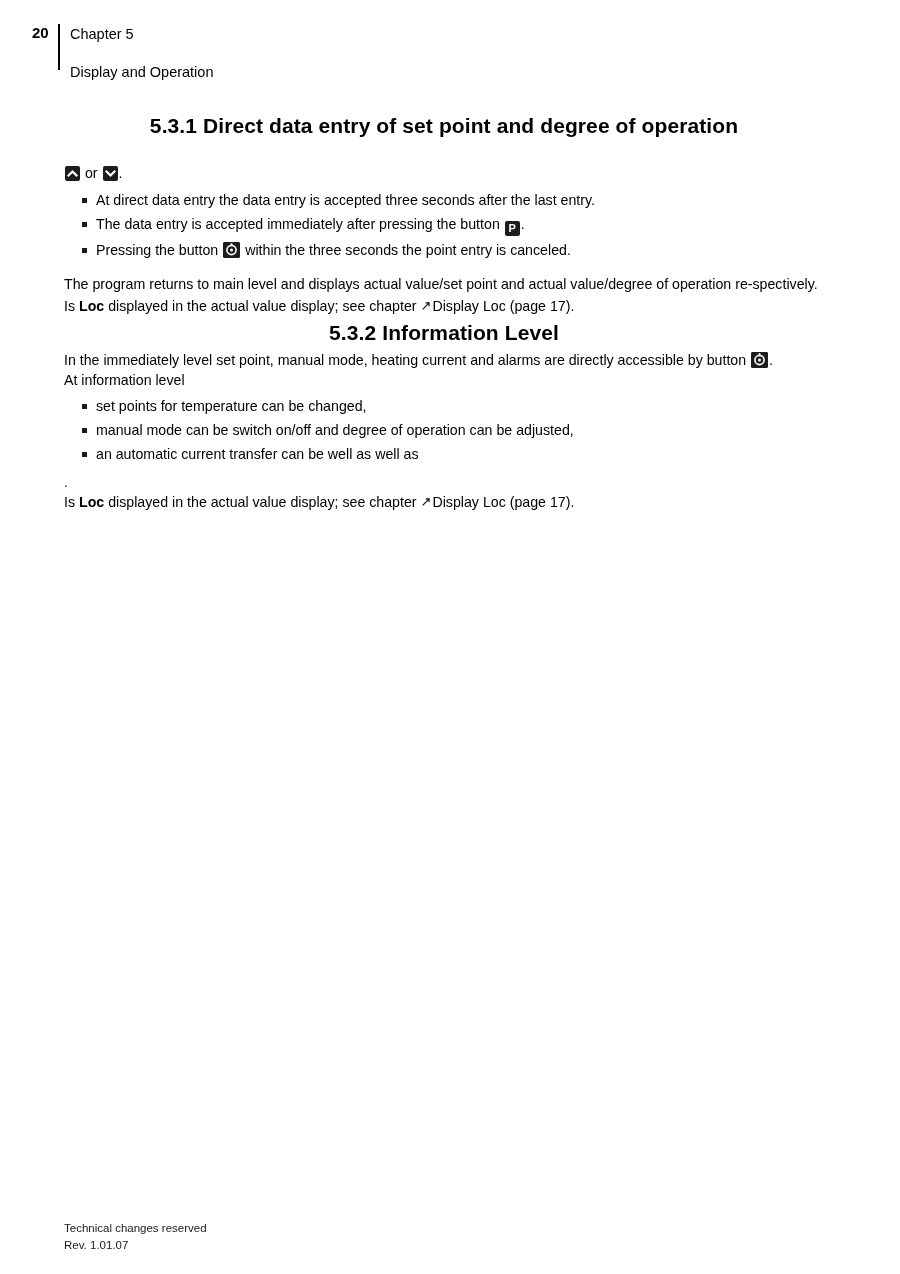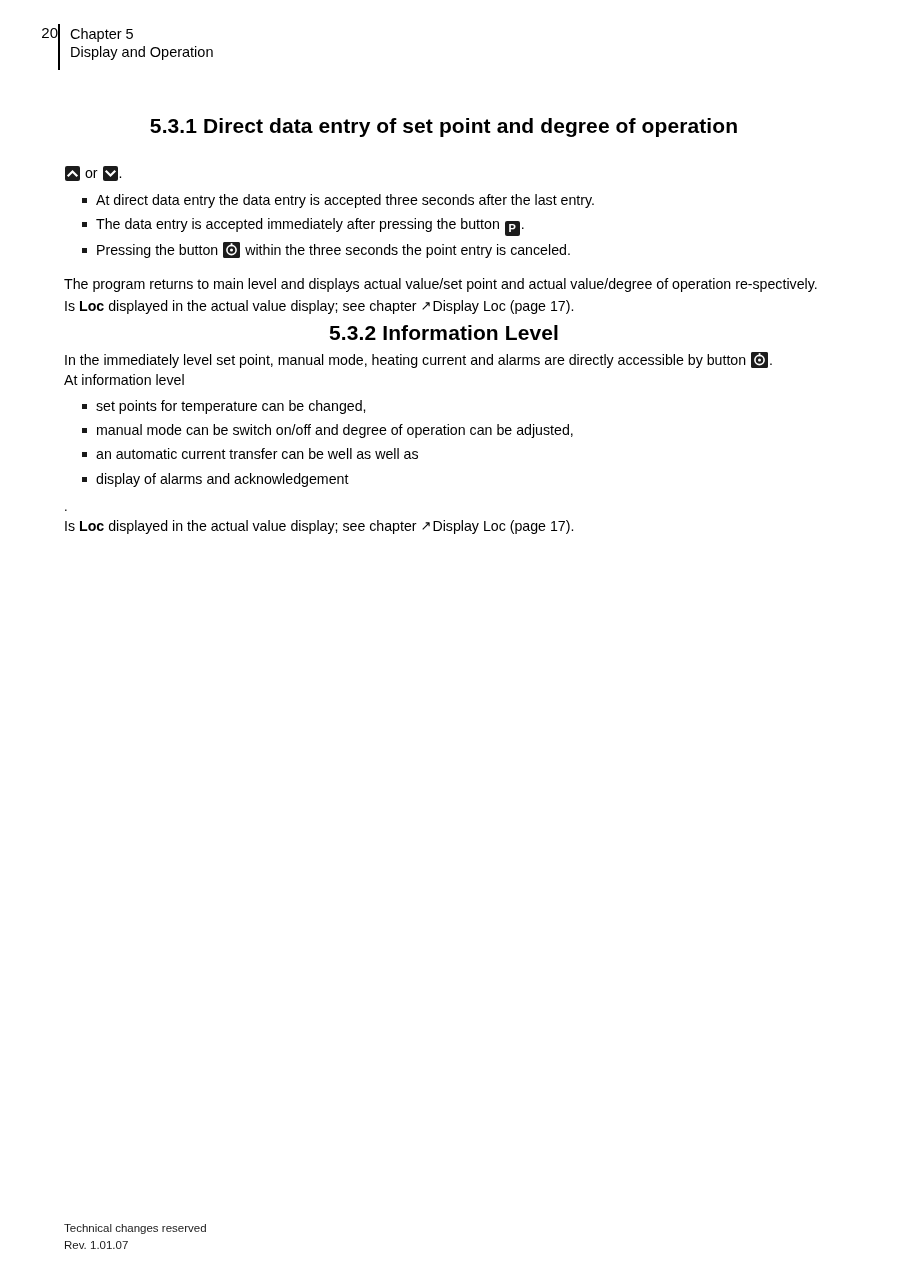--- a/index.html
+++ b/index.html
@@ -23,36 +23,36 @@
   .header {
     position: absolute;
     left: 32px;
     top: 24px;
     width: 810px;
     display: flex;
     align-items: flex-start;
   }
   .page-number {
     font-size: 15px;
-    font-weight: normal;
+    font-weight: bold;
     line-height: 1.1;
     width: 26px;
-    text-align: right;
+    text-align: left;
     padding-top: 1px;
   }
   .header-rule {
     width: 2px;
     background: #000000;
     height: 46px;
     margin-right: 10px;
   }
   .header-text {
     display: flex;
     flex-direction: column;
-    gap: 0;
+    gap: 20px;
     padding-top: 1px;
   }
   .header-chapter {
     font-size: 14.5px;
     line-height: 1.25;
   }
   .header-title {
     font-size: 14.5px;
     font-weight: normal;
     line-height: 1.25;
@@ -243,23 +243,20 @@
     <ul class="bullets">
       <li>
         <span>set points for temperature can be changed,</span>
       </li>
       <li>
         <span>manual mode can be switch on/off and degree of operation can be adjusted,</span>
       </li>
       <li>
         <span>an automatic current transfer can be well as well as</span>
       </li>
-      <li>
-        <span>display of alarms and acknowledgement</span>
-      </li>
     </ul>
 
     <div class="dot-line">.</div>
 
     <p class="para">
       <span>Is</span>
       <span class="bold-inline">Loc</span>
       <span>displayed in the actual value display; see chapter</span>
       <span class="arrow-ext">↗</span><span>Display Loc (page 17)</span><span>.</span>
     </p>

